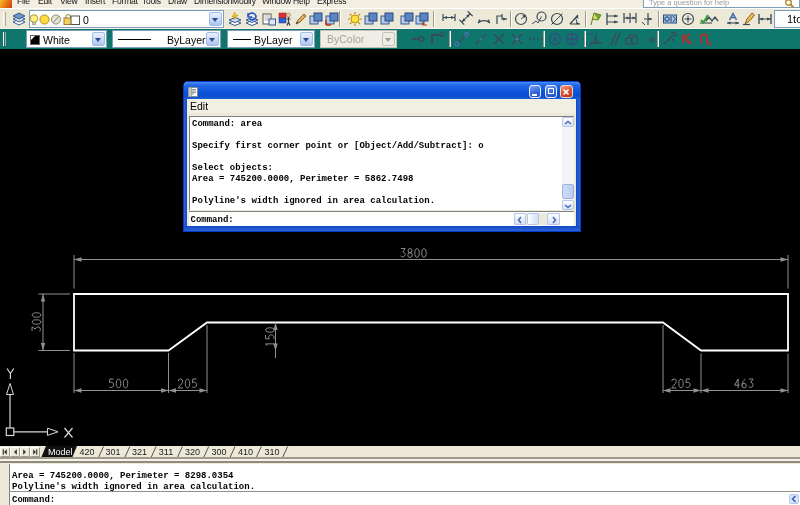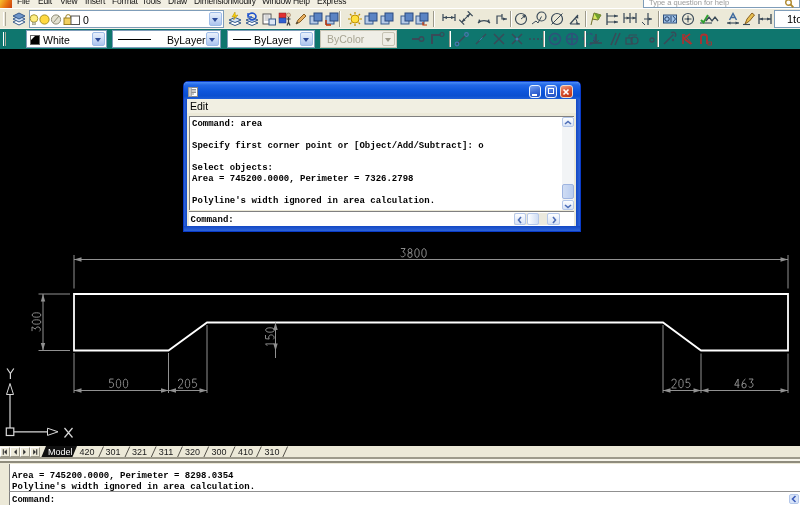--- a/index.html
+++ b/index.html
@@ -518,21 +518,21 @@
 <div style="position:absolute;left:3px;top:17px;width:390px;height:13.5px;background:#F1EFE2">
   <span style="position:absolute;left:3px;top:1px;font-size:10.5px">Edit</span>
     </div>
 
 <div style="position:absolute;left:4.5px;top:33.5px;width:385px;height:94px;background:#fff;border-top:1px solid #808080;border-left:1px solid #808080">
   <div class="mono" style="position:absolute;left:2.5px;top:2.5px;font-size:9px;font-weight:bold;line-height:11px;white-space:pre">Command: area
 
 Specify first corner point or [Object/Add/Subtract]: o
 
 Select objects:
-Area = 745200.0000, Perimeter = 7326.2798
+Area = 745200.0000, Perimeter = 5862.7498
 
 Polyline's width ignored in area calculation.</div>
 
   <div style="position:absolute;right:0;top:0;width:12px;height:93px;background:#F2F4F6">
     <div style="position:absolute;left:0;top:0;width:12px;height:10px;background:linear-gradient(180deg,#FDFEFF,#D7E2F5);border:1px solid #B5C8EA;border-radius:2px">
       <svg width="10" height="8" viewBox="0 0 10 8" style="position:absolute;left:0;top:1px">
             <path d="M2 5 L5 2.5 L8 5" fill="none" stroke="#4D6EB8" stroke-width="1.6"></path>
           </svg>
         </div>
     <div style="position:absolute;left:0;bottom:0;width:12px;height:10px;background:linear-gradient(180deg,#FDFEFF,#D7E2F5);border:1px solid #B5C8EA;border-radius:2px">

